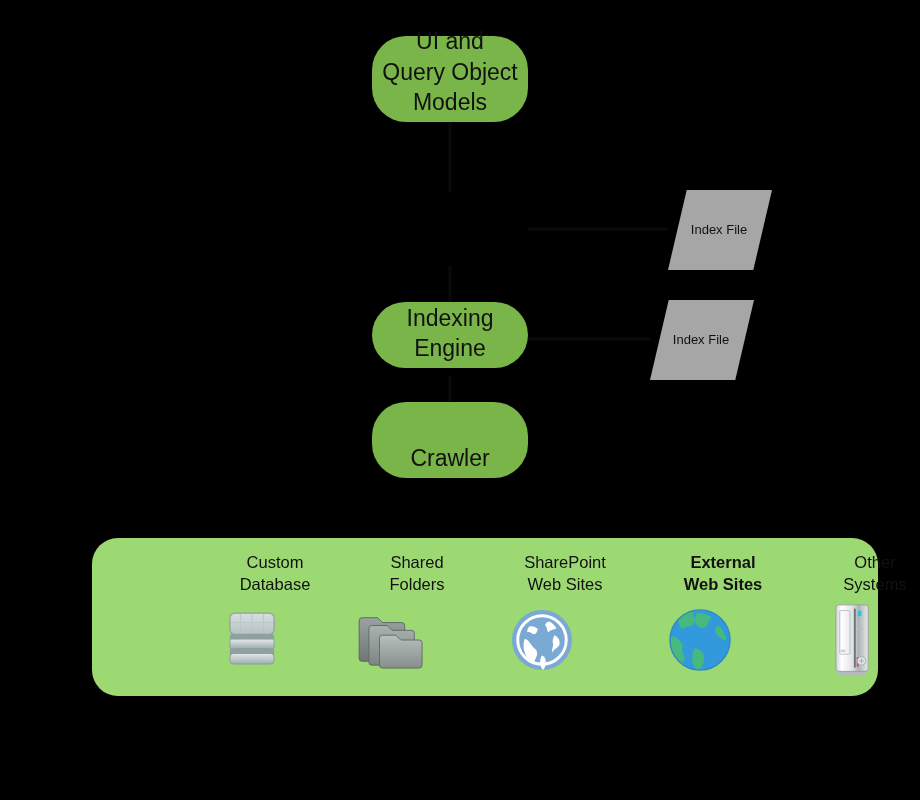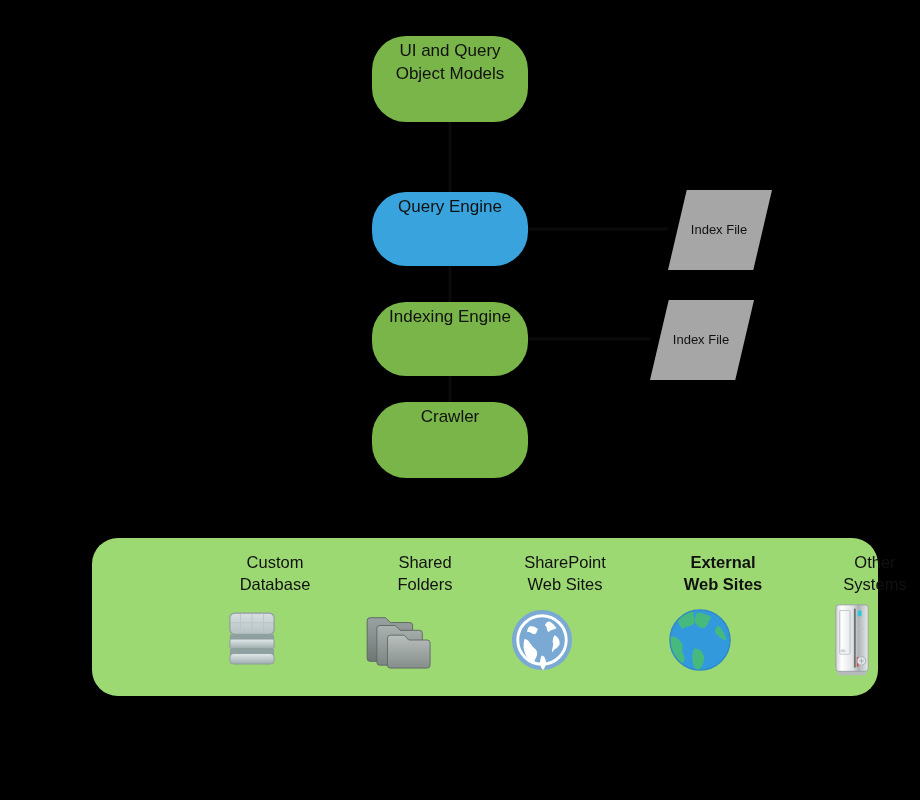--- a/index.html
+++ b/index.html
@@ -21,35 +21,35 @@
     width: 920px;
     height: 800px;
     background: #000000;
   }
 
   
   .pill {
     position: absolute;
     border-radius: 34px;
     display: flex;
-    align-items: flex-start;
+    align-items: flex-end;
     justify-content: center;
     text-align: center;
     color: #111111;
-    font-size: 17px;
+    font-size: 23px;
     line-height: 1.33;
     box-sizing: border-box;
     padding: 4px 10px;
   }
   .pill-green { background: #79b548; }
   .pill-blue  { background: #38a3dd; }
 
   #node-ui-query     { left: 372px; top: 36px;  width: 156px; height: 86px;  }
   #node-query-engine { left: 372px; top: 192px; width: 156px; height: 74px;  }
-  #node-indexing     { left: 372px; top: 302px; width: 156px; height: 74px;  }
+  #node-indexing     { left: 372px; top: 302px; width: 156px; height: 66px;  }
   #node-crawler      { left: 372px; top: 402px; width: 156px; height: 76px;  }
 
   
   .para {
     position: absolute;
     background: #a6a6a6;
     display: flex;
     align-items: center;
     justify-content: center;
     text-align: center;
@@ -97,21 +97,21 @@
   }
   .source-icon {
     margin-top: 8px;
     height: 72px;
     width: 84px;
     display: flex;
     align-items: center;
     justify-content: center;
   }
   #source-0 { left: 85px; }
-  #source-1 { left: 235px; }
+  #source-1 { left: 227px; }
   #source-2 { left: 375px; }
   #source-3 { left: 533px; font-weight: bold; }
   #source-4 { left: 685px; }
 
   
   .arrow-layer {
     position: absolute;
     left: 0; top: 0;
     width: 920px;
     height: 800px;
@@ -144,23 +144,20 @@
       <line x1="528" y1="229" x2="668" y2="229"></line>
       <line x1="528" y1="339" x2="650" y2="339"></line>
     </g>
   </svg>
 
   <div class="pill pill-green" id="node-ui-query">
     <span>UI and Query
 Object Models</span>
   </div>
 
-  <div class="pill pill-blue" id="node-query-engine">
-    <span>Query Engine</span>
-  </div>
 
   <div class="pill pill-green" id="node-indexing">
     <span>Indexing Engine</span>
   </div>
 
   <div class="pill pill-green" id="node-crawler">
     <span>Crawler</span>
   </div>
 
   <div class="para para-clip" id="node-index-file-1">

